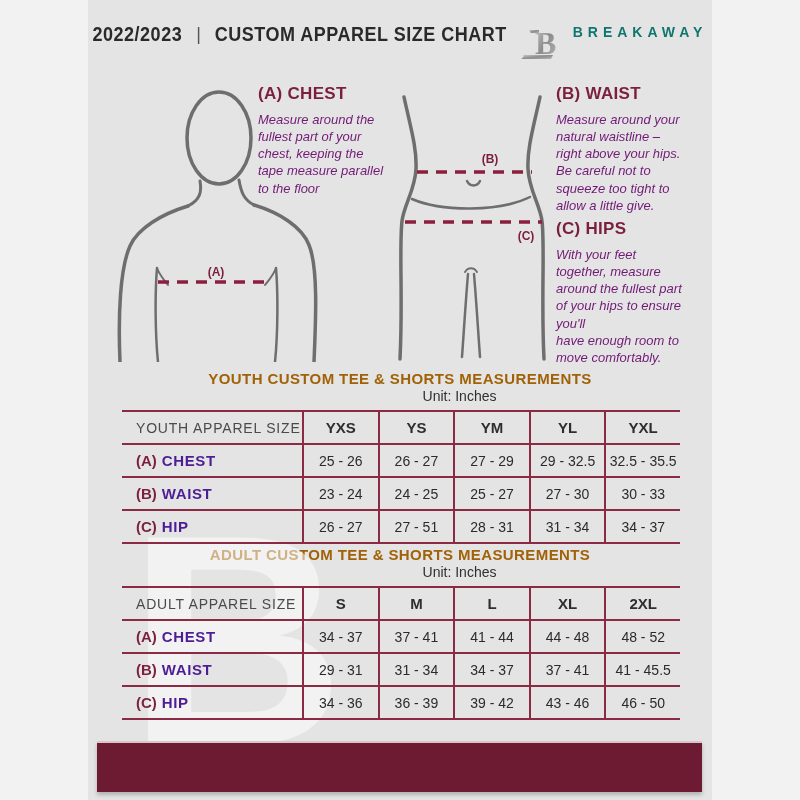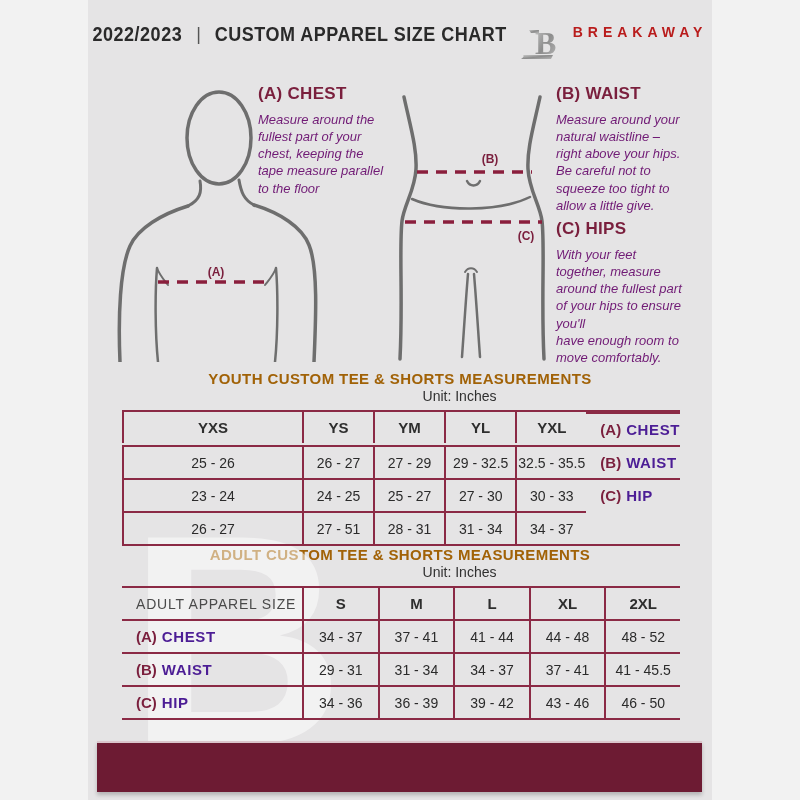--- a/index.html
+++ b/index.html
@@ -18,21 +18,21 @@
     position:absolute;left:0;top:24px;width:624px;height:40px;
     display:flex;align-items:flex-start;justify-content:center;gap:12px;
   }
   .hdr-season,.hdr-title{
     font-weight:bold;font-size:18px;letter-spacing:.5px;color:#2a2a2a;
     white-space:nowrap;transform:scaleY(1.15);
   }
   .hdr-divider{font-size:18px;color:#555;font-weight:normal;padding:0 2px;}
   .logo{width:42px;height:40px;flex:0 0 auto;}
   .hdr-brand{
-    font-weight:bold;font-size:14px;letter-spacing:5px;color:#b91c1c;white-space:nowrap;
+    font-weight:bold;font-size:14px;letter-spacing:5px;color:#0f766e;white-space:nowrap;
   }
   
   .instr-head{
     font-weight:bold;font-size:17px;color:#7a1f3d;letter-spacing:.3px;
   }
   .instr-text{
     font-style:italic;font-size:13px;line-height:1.32;color:#701a75;
     white-space:pre-line;margin-top:7px;
   }
   .block{position:absolute;}
@@ -165,20 +165,21 @@
 right above your hips.
 Be careful not to
 squeeze too tight to
 allow a little give.</div>
   </div>
 
   <div class="sec-title" style="top:370px;">YOUTH CUSTOM TEE &amp; SHORTS MEASUREMENTS</div>
   <div class="sec-unit" style="top:388px;">Unit: Inches</div>
 
   <div class="size-table" style="top:410px;">
+    <div class="cell first r0 sizelabel">YOUTH APPAREL SIZE</div>
     <div class="cell r0 vline sizehead">YXS</div>
     <div class="cell r0 vline sizehead">YS</div>
     <div class="cell r0 vline sizehead">YM</div>
     <div class="cell r0 vline sizehead">YL</div>
     <div class="cell r0 vline sizehead">YXL</div>
 
     <div class="cell first">
       <span class="rowkey">(A)</span>
       <span class="rowname">CHEST</span>
     </div>

